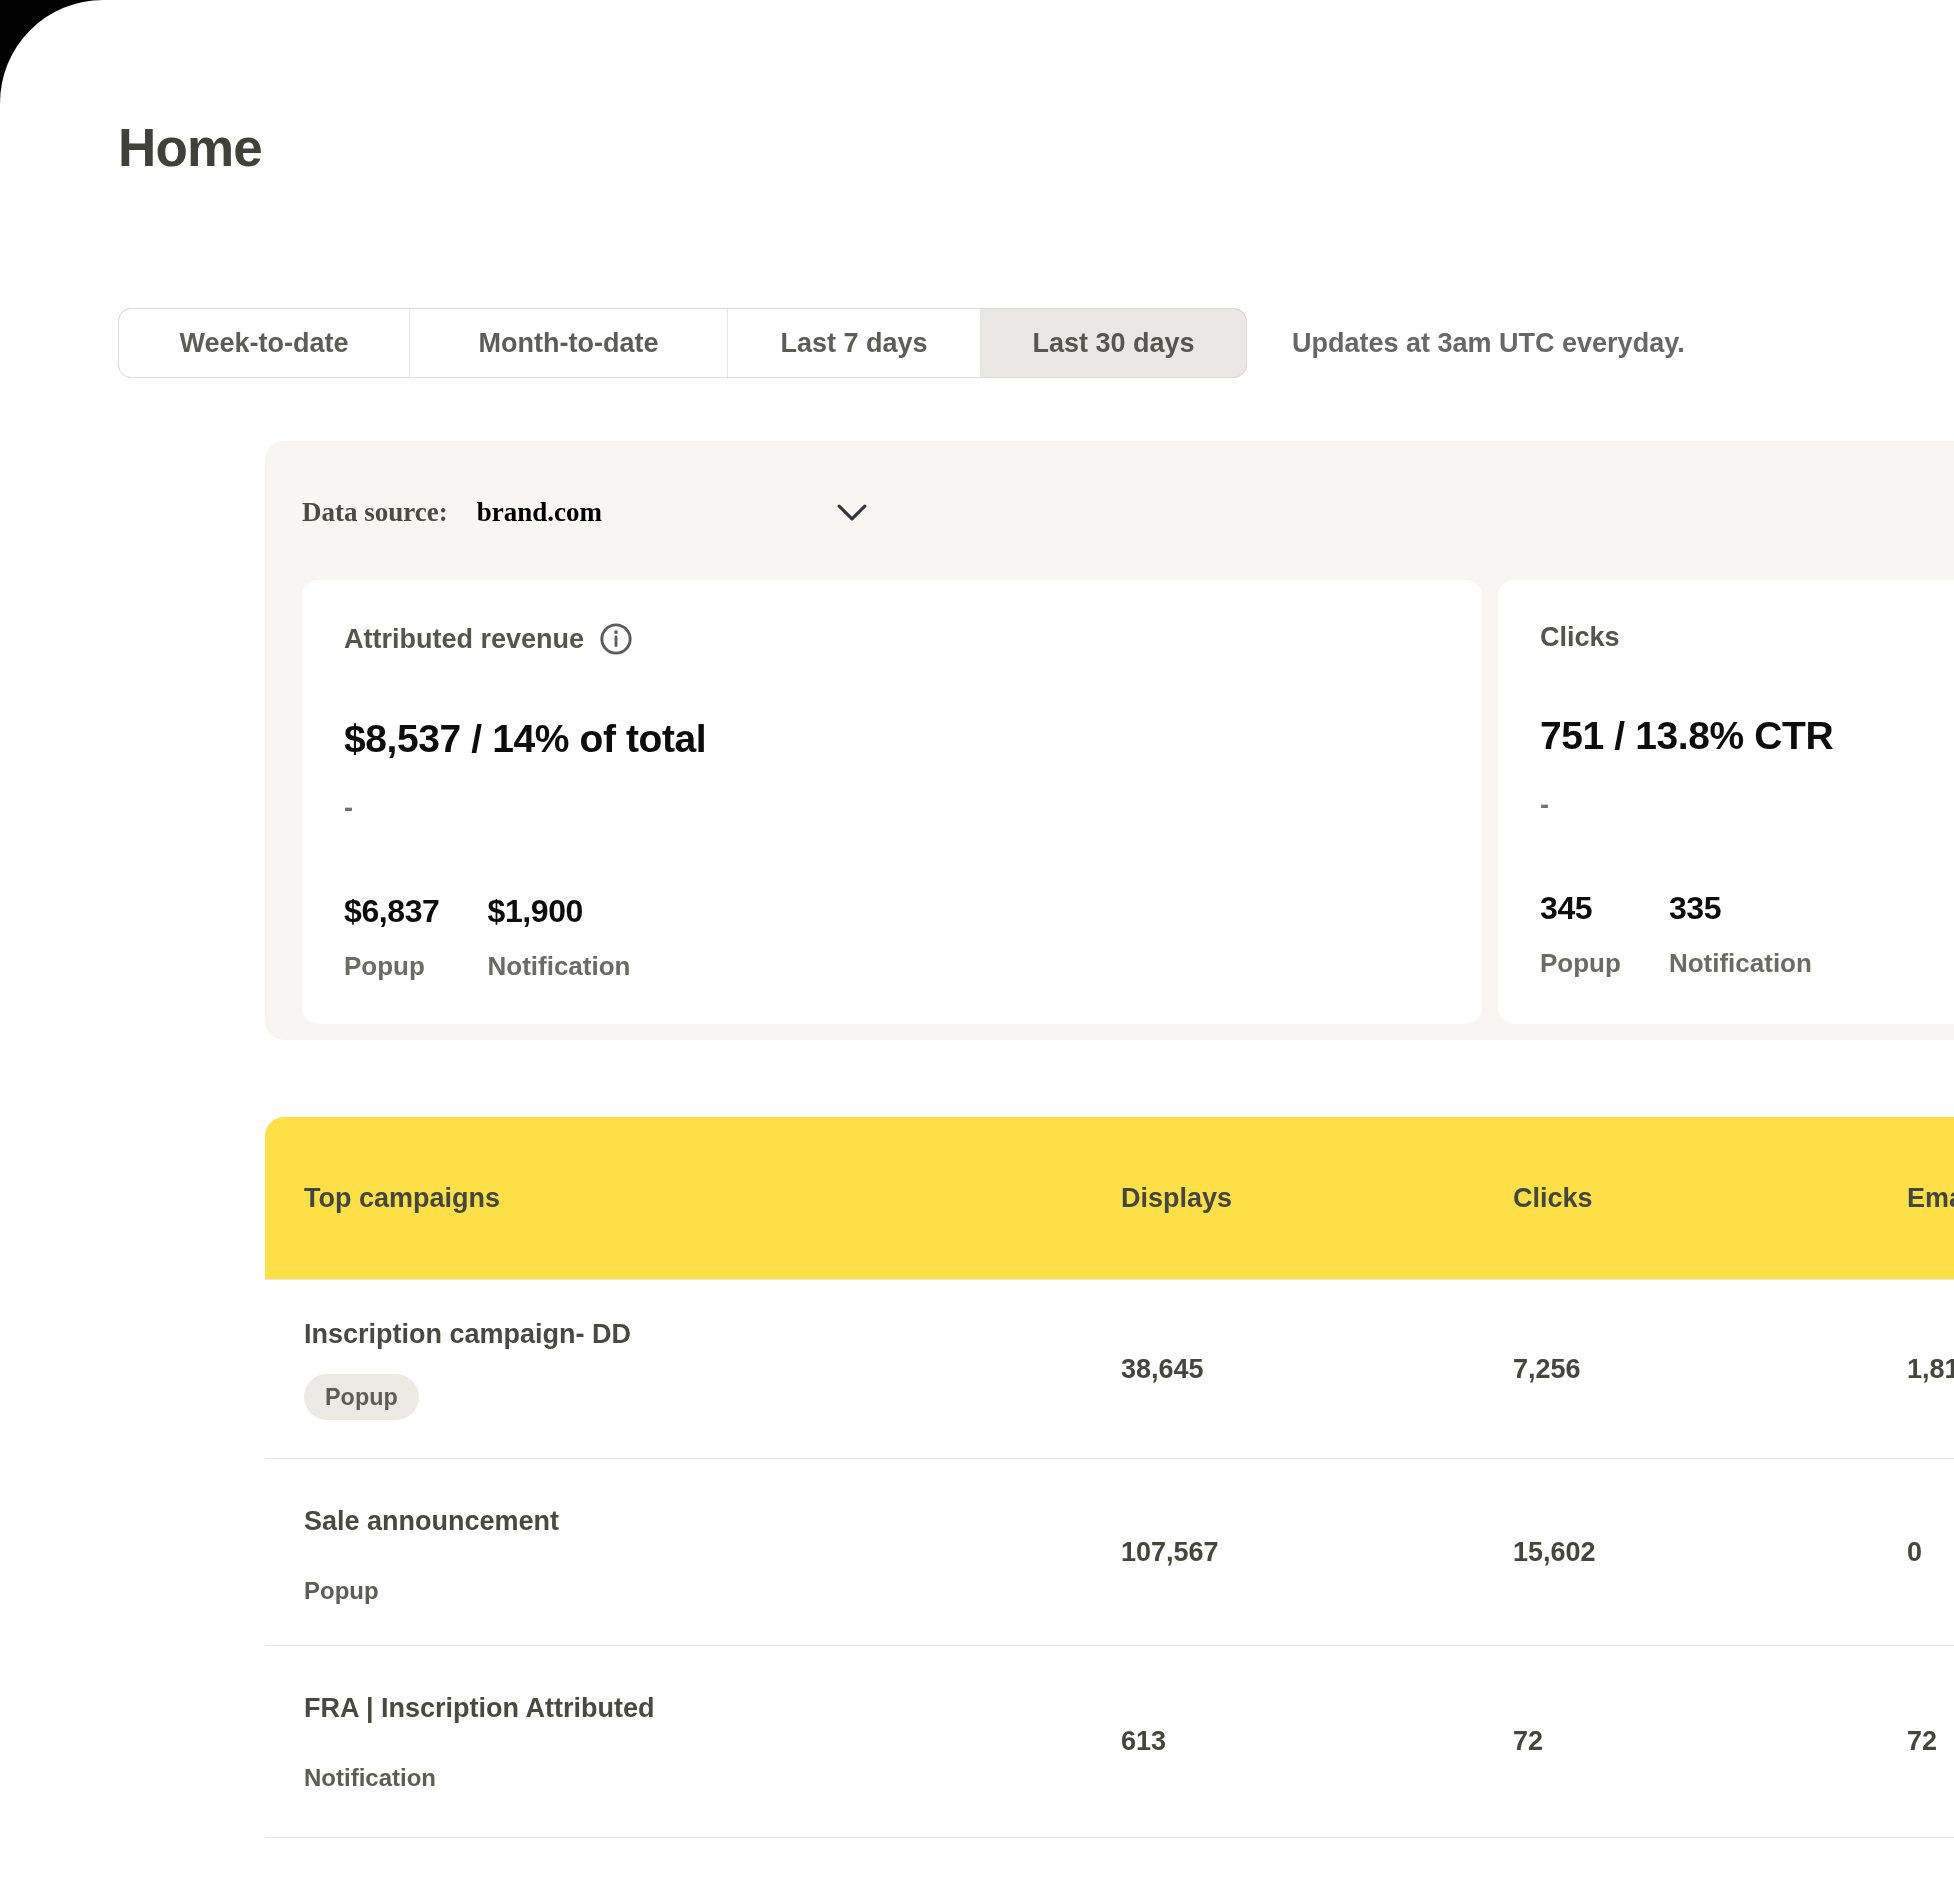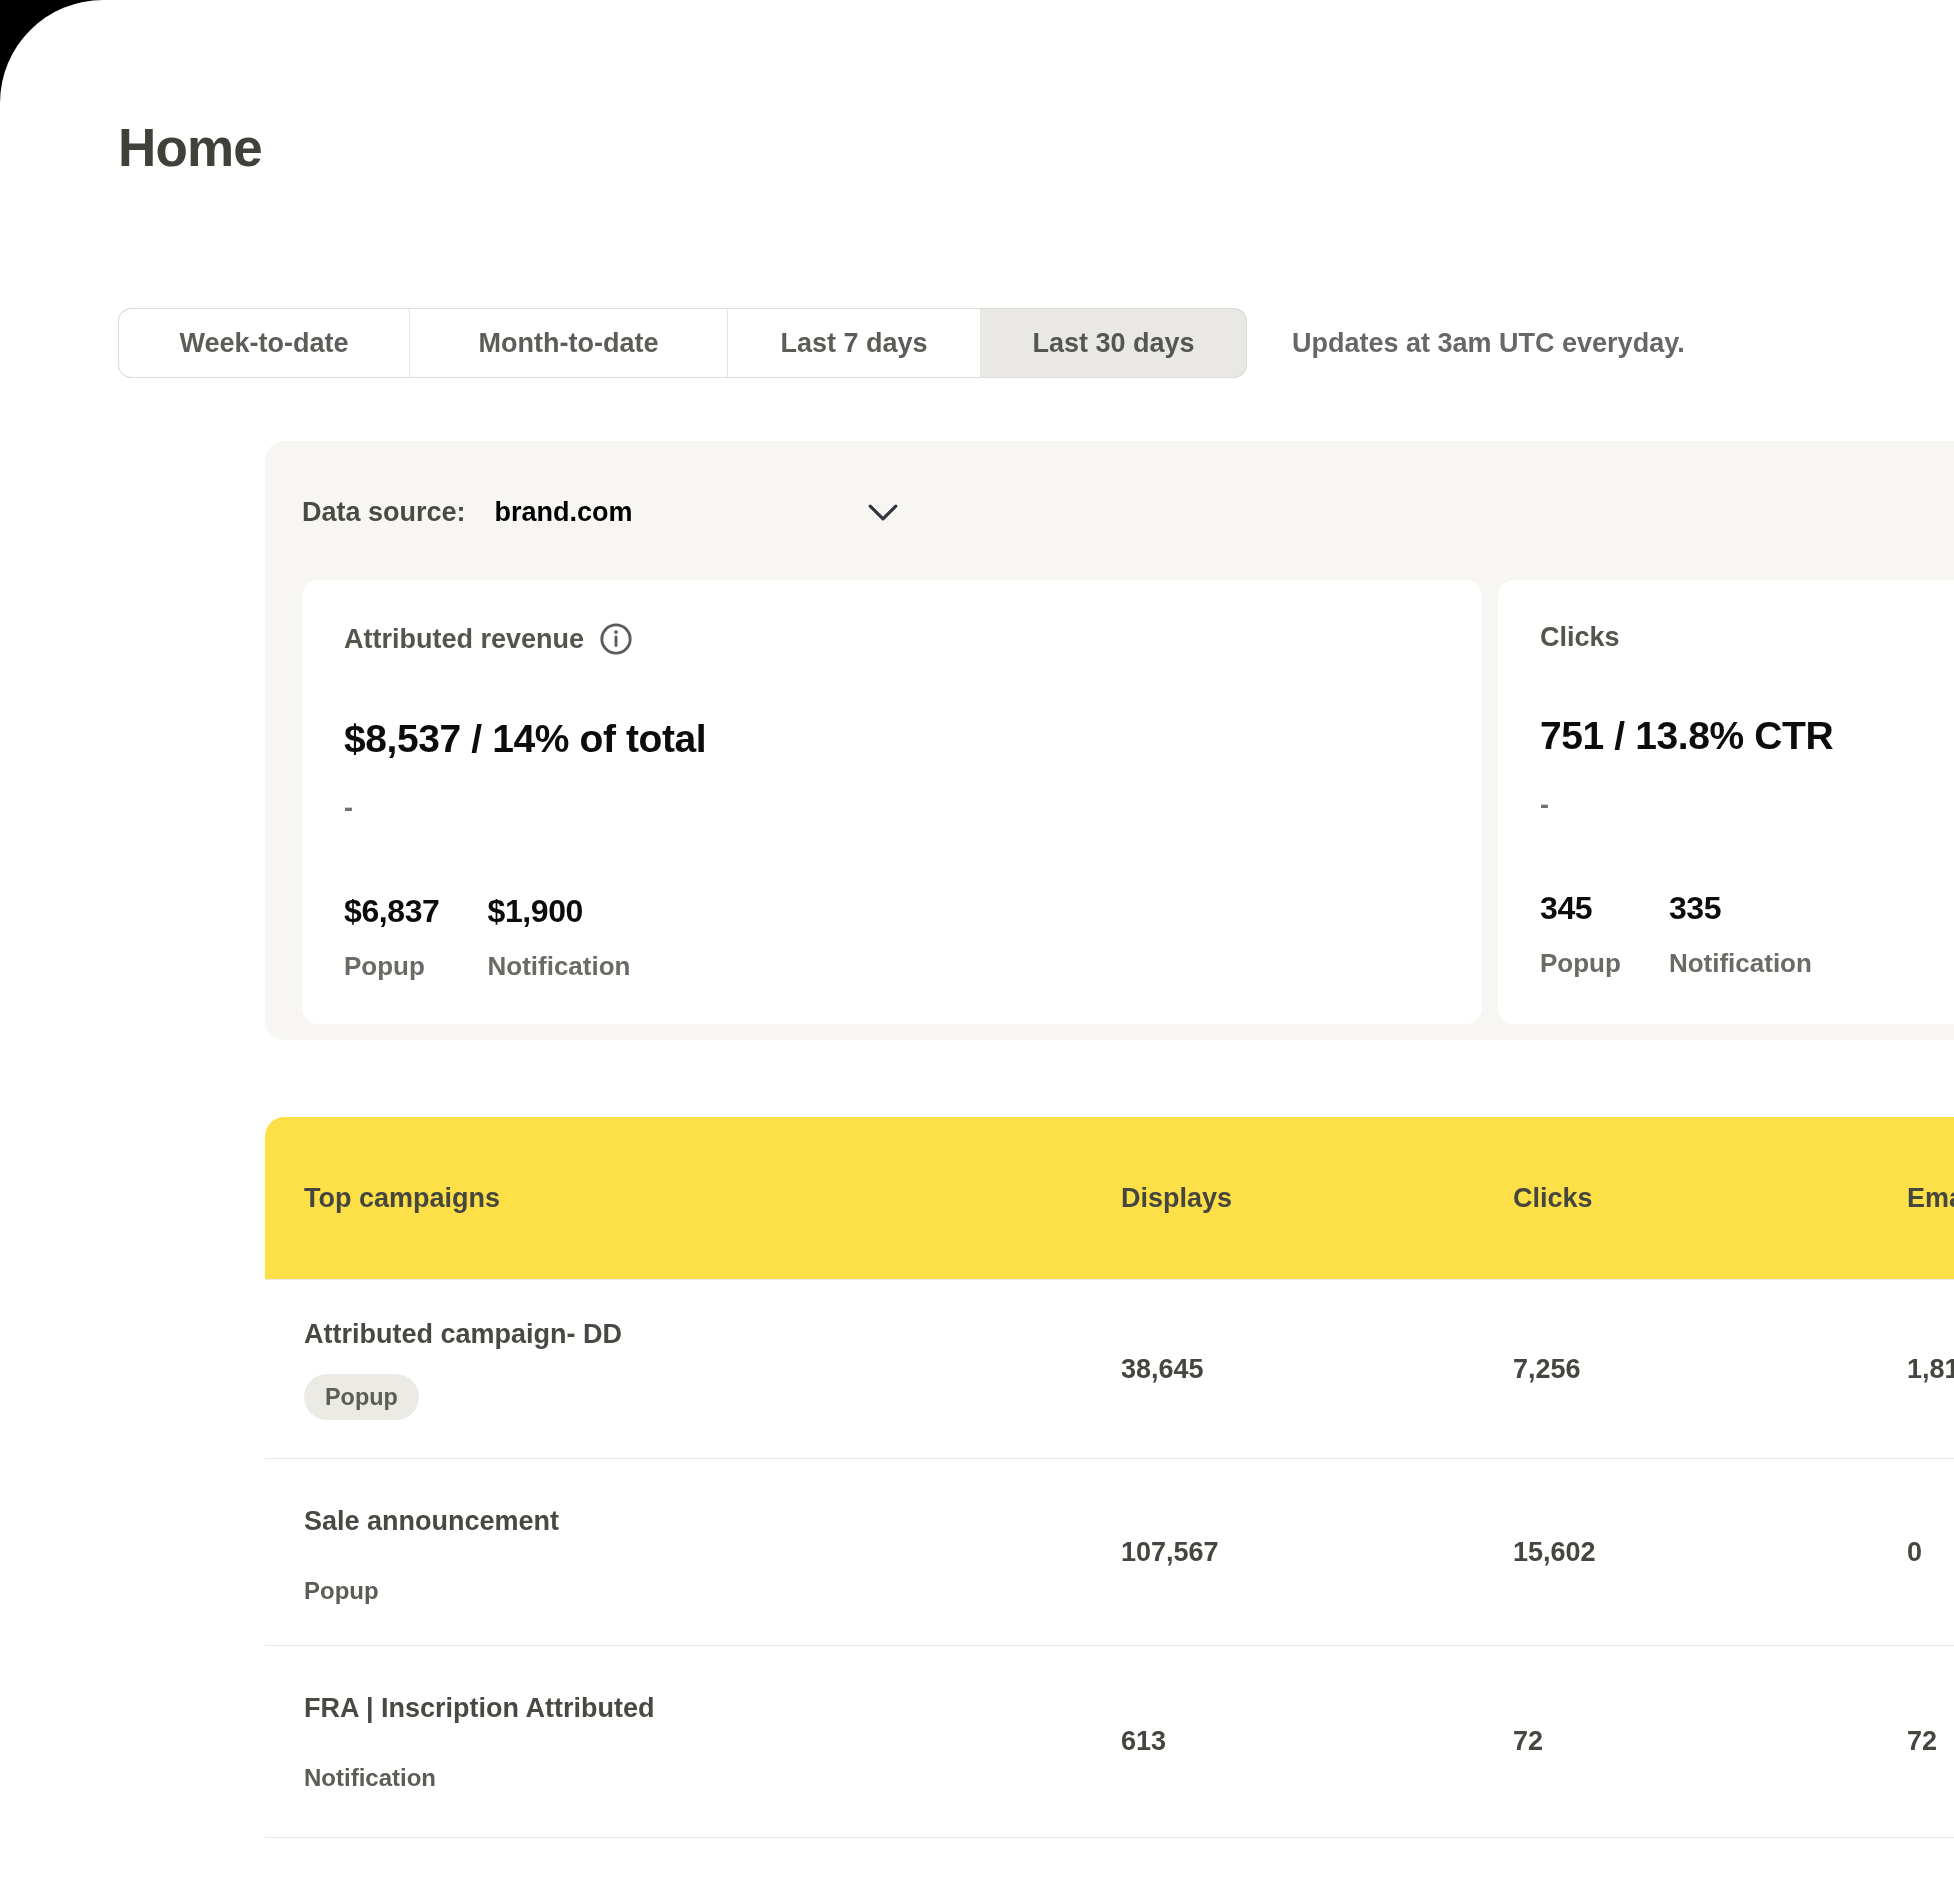--- a/index.html
+++ b/index.html
@@ -65,20 +65,21 @@
     margin-left:147px;
     background:#f7f6f3;
     border-radius:19.3px 0 0 19.3px;
     padding:56px 0 16px 37px;
     box-sizing:border-box;
   }
   .data-source-row{
     display:flex;align-items:center;
     cursor:pointer;
     width:fit-content;
+    font-family:Liberation Serif, serif;
   }
   .data-source-label{font-size:27px;font-weight:700;color:#4a4b42;}
   .data-source-value{font-size:27px;font-weight:800;color:#000000;margin-left:29px;}
   .chevron{margin-left:234px;display:flex;align-items:center;}
   .cards-row{
     display:flex;
     gap:16px;
     margin-top:52px;
   }
   .stat-card{
@@ -239,21 +240,21 @@
     <div class="table">
       <div class="table-header">
         <div class="th">Top campaigns</div>
         <div class="th">Displays</div>
         <div class="th">Clicks</div>
         <div class="th">Emails</div>
       </div>
 
       <div class="table-row r1">
         <div class="campaign-cell">
-          <div class="campaign-name">Attributed campaign- DD</div>
+          <div class="campaign-name">Inscription campaign- DD</div>
           <span class="type-badge">Popup</span>
         </div>
         <div class="num-cell">38,645</div>
         <div class="num-cell">7,256</div>
         <div class="num-cell">1,812</div>
       </div>
 
       <div class="table-row r2">
         <div class="campaign-cell">
           <div class="campaign-name">Sale announcement</div>

